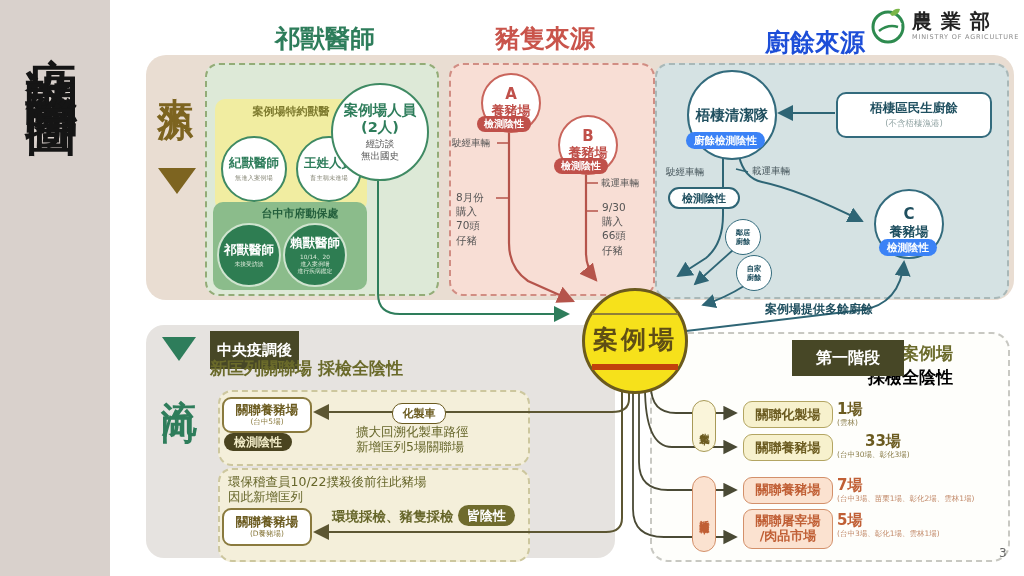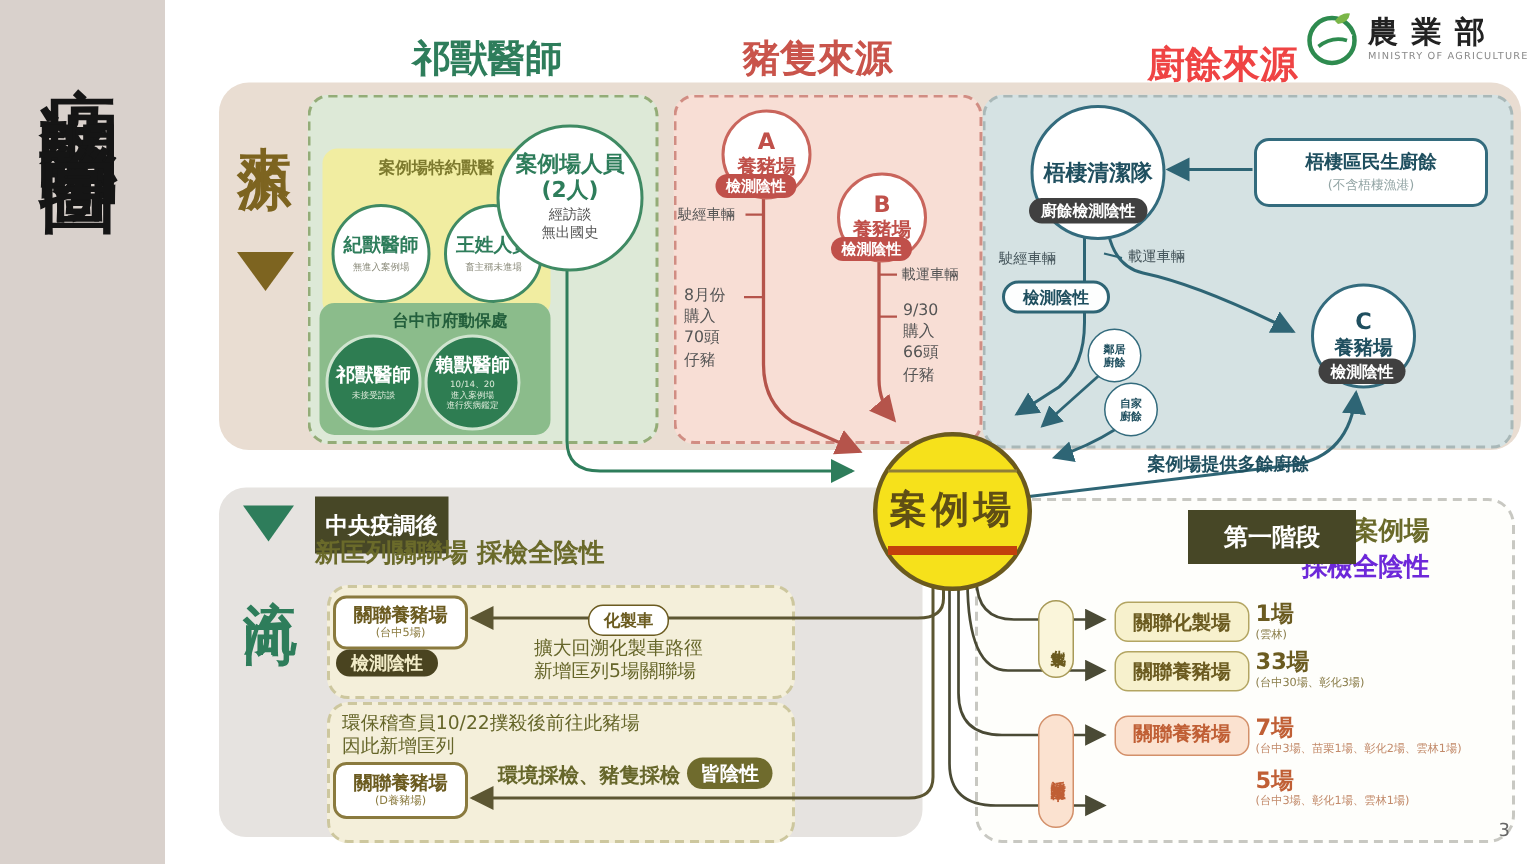--- a/index.html
+++ b/index.html
@@ -10,21 +10,21 @@
   .pre{white-space:pre-line;}
   .ctr{display:flex;align-items:center;justify-content:center;text-align:center;}
   .col{display:flex;flex-direction:column;align-items:center;justify-content:center;text-align:center;}
 
   .title-strip{left:0;top:0;width:110px;height:576px;background:#d9d1cc;}
   .main-title{left:26px;top:16px;font-size:52px;font-weight:900;color:#151515;letter-spacing:13px;line-height:1;}
 
   .sec-head{font-size:25px;font-weight:800;width:170px;text-align:center;}
   .head-green{left:240px;top:22px;color:#2e7d5b;}
   .head-red{left:460px;top:22px;color:#c9544b;}
-  .head-teal{left:730px;top:26px;color:#ef4444;}
+  .head-teal{left:730px;top:26px;color:#1d4ed8;}
 
   .logo-cn{left:912px;top:8px;font-size:20px;font-weight:700;letter-spacing:9px;color:#222;
            font-family:"Liberation Serif","DejaVu Serif",serif;}
   .logo-en{left:912px;top:33px;font-size:6.5px;color:#8a8a8a;letter-spacing:0.8px;}
 
   .top-box{left:146px;top:55px;width:868px;height:245px;background:#e9ddd2;border-radius:20px;}
   .src-label{left:157px;top:68px;font-size:36px;font-weight:900;color:#7d6420;letter-spacing:9px;line-height:1;}
   .src-tri{left:158px;top:168px;width:0;height:0;border-left:19px solid transparent;border-right:19px solid transparent;border-top:26px solid #7d6420;}
 
   .panel{border-radius:14px;}
@@ -47,21 +47,21 @@
 
   .person-circ{left:331px;top:83px;width:94px;height:94px;border:2.5px solid #3f8a63;}
   .person-name{font-size:14.5px;font-weight:800;color:#2e7d5b;line-height:1.15;}
   .person-note{font-size:9.5px;color:#555;margin-top:3px;line-height:1.25;}
 
   .farm-circ{width:56px;height:56px;border:2px solid #c9655c;}
   .farm-id{font-size:15px;font-weight:800;color:#c0504a;line-height:1;}
   .farm-name{font-size:13px;font-weight:800;color:#c0504a;}
   .pill{position:absolute;border-radius:10px;font-weight:800;display:flex;align-items:center;justify-content:center;}
   .pill-red{background:#c0504a;color:#fff;font-size:10px;height:16px;padding:0 7px;}
-  .pill-dark-teal{background:#404040;color:#fff;font-size:10.5px;height:17px;padding:0 8px;border-radius:11px;}
+  .pill-dark-teal{background:#3b82f6;color:#fff;font-size:10.5px;height:17px;padding:0 8px;border-radius:11px;}
   .lbl-sm{font-size:9.5px;color:#555;}
   .purchase{font-size:10.5px;color:#555;line-height:1.35;}
 
   .team-circ{left:687px;top:70px;width:86px;height:86px;border:2.5px solid #336b7d;}
   .team-name{font-size:14.5px;font-weight:800;color:#1f4f5f;}
   .origin-rect{left:836px;top:92px;width:152px;height:42px;background:#fff;border:2px solid #336b7d;border-radius:10px;}
   .origin-name{font-size:12.5px;font-weight:800;color:#1f4f5f;}
   .origin-note{font-size:8.5px;color:#93a5a5;margin-top:1px;}
   .pass-badge{left:668px;top:187px;width:68px;height:18px;background:#fdfefe;border:2px solid #2e6575;border-radius:11px;font-size:11px;font-weight:800;color:#1f4f5f;}
   .mini-circ{width:34px;height:34px;border:1.8px solid #336b7d;font-size:7.3px;font-weight:800;color:#1f4f5f;line-height:1.25;}
@@ -92,21 +92,21 @@
   .hzc-oval{left:392px;top:403px;width:52px;height:19px;background:#fff;border:1.5px solid #6b5b20;border-radius:10px;font-size:11px;color:#6b5b20;}
   .note-olive{font-size:12.5px;color:#66662a;line-height:1.2;}
   .n1{left:356px;top:424px;}
   .n2{left:228px;top:474px;}
   .test-label{left:332px;top:508px;font-size:13.5px;font-weight:800;color:#66662a;}
   .all-neg-badge{left:458px;top:505px;background:#6f6b2d;color:#fff;font-size:13px;height:21px;padding:0 9px;border-radius:12px;}
 
   .br-box{left:650px;top:332px;width:356px;height:226px;background:#fefefb;border:2px dashed #c8c8c2;border-radius:18px;}
   .stage1-badge{left:792px;top:340px;font-size:16px;height:36px;padding:0 24px;}
   .stage1-t1{left:868px;top:342px;font-size:17px;font-weight:800;color:#6a6a2a;}
-  .stage1-t2{left:868px;top:366px;font-size:17px;font-weight:800;color:#6d28d9;}
+  .stage1-t2{left:868px;top:366px;font-size:17px;font-weight:800;color:#000000;}
   .voval{border-radius:12px;font-size:10px;letter-spacing:1px;line-height:1;}
   .voval1{left:692px;top:400px;width:22px;height:50px;background:#faf5da;border:1.5px solid #a89a58;color:#6b5b20;}
   .voval2{left:692px;top:476px;width:22px;height:74px;background:#fbe2d0;border:1.5px solid #d3906a;color:#c05f35;}
   .rbox{position:absolute;width:88px;border-radius:9px;font-weight:700;}
   .rbox-y{background:#f7f1cd;border:1.5px solid #b3a562;color:#6b5b20;font-size:13px;}
   .rbox-p{background:#fbe2d0;border:1.5px solid #d3906a;color:#c05f35;font-size:13px;line-height:1.15;}
   .r1{left:743px;top:401px;height:25px;}
   .r2{left:743px;top:434px;height:25px;}
   .r3{left:743px;top:477px;height:25px;}
   .r4{left:743px;top:509px;height:38px;}
@@ -293,23 +293,25 @@
   <div class="abs badge-olive all-neg-badge z7">皆陰性</div>
 
   <div class="abs badge-olive stage1-badge z7">第一階段</div>
   <div class="abs stage1-t1">進入案例場</div>
   <div class="abs stage1-t2">採檢全陰性</div>
   <div class="oval voval voval1 vt z7">化製車</div>
   <div class="oval voval voval2 vt z7">活豬運輸車</div>
   <div class="rbox rbox-y r1 ctr z7">關聯化製場</div>
   <div class="rbox rbox-y r2 ctr z7">關聯養豬場</div>
   <div class="rbox rbox-p r3 ctr z7">關聯養豬場</div>
+  <div class="rbox rbox-p r4 ctr pre z7">關聯屠宰場
+/肉品市場</div>
   <div class="cnt cnt-y" style="left:837px;top:400px;">1場</div>
   <div class="det det-y" style="left:837px;top:418px;">(雲林)</div>
-  <div class="cnt cnt-y" style="left:837px;top:432px;">33場</div>
+  <div class="cnt cnt-y" style="left:865px;top:432px;">33場</div>
   <div class="det det-y" style="left:837px;top:450px;">(台中30場、彰化3場)</div>
   <div class="cnt cnt-p" style="left:837px;top:476px;">7場</div>
   <div class="det det-p" style="left:837px;top:494px;">(台中3場、苗栗1場、彰化2場、雲林1場)</div>
   <div class="cnt cnt-p" style="left:837px;top:511px;">5場</div>
   <div class="det det-p" style="left:837px;top:529px;">(台中3場、彰化1場、雲林1場)</div>
 
   <div class="abs page-num">3</div>
 </div>
 
 </body></html>

